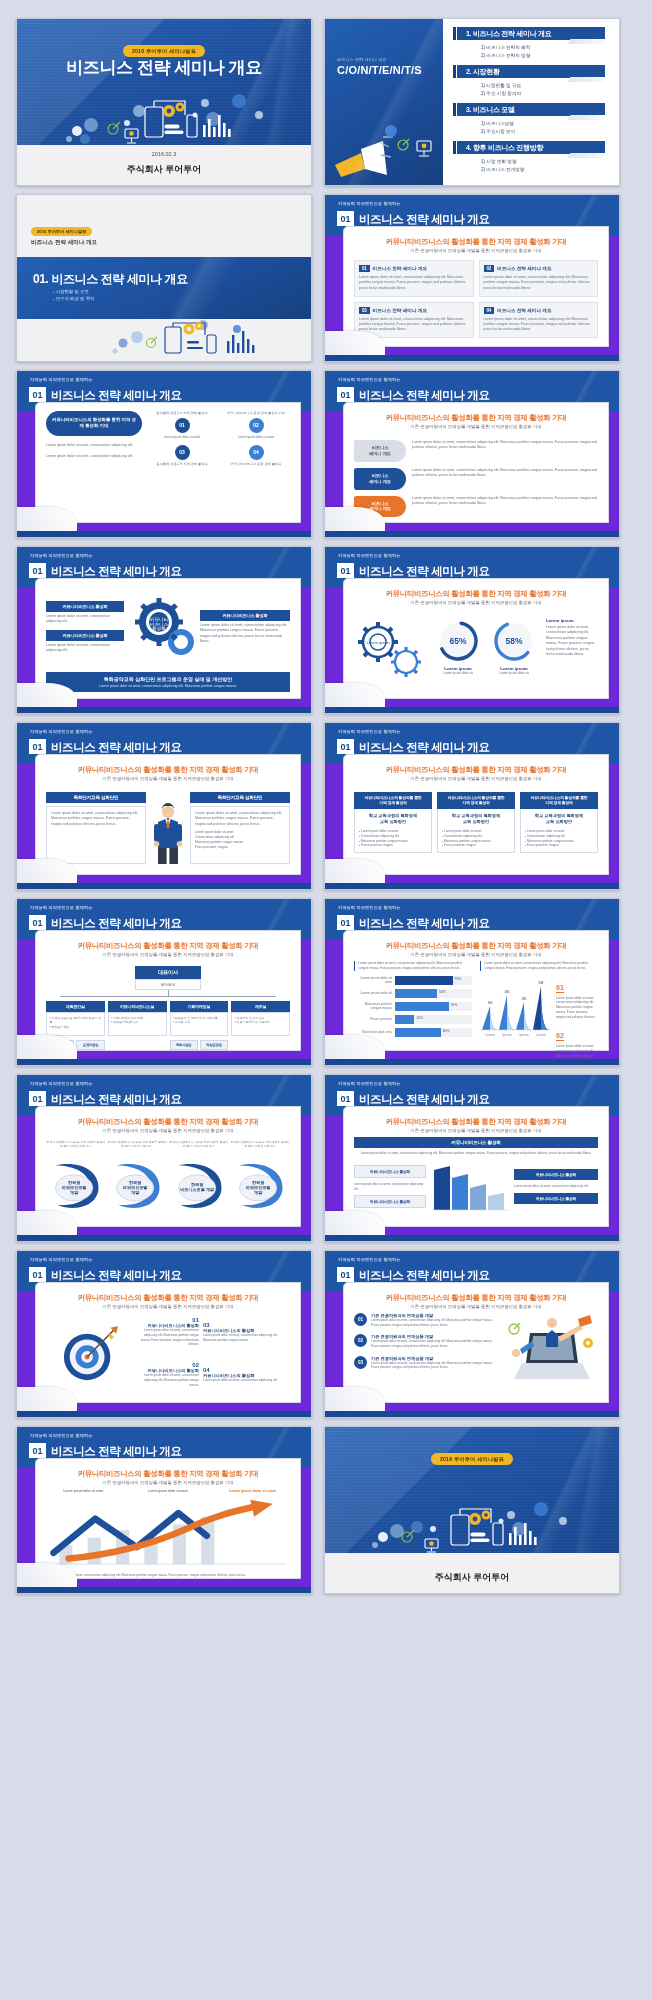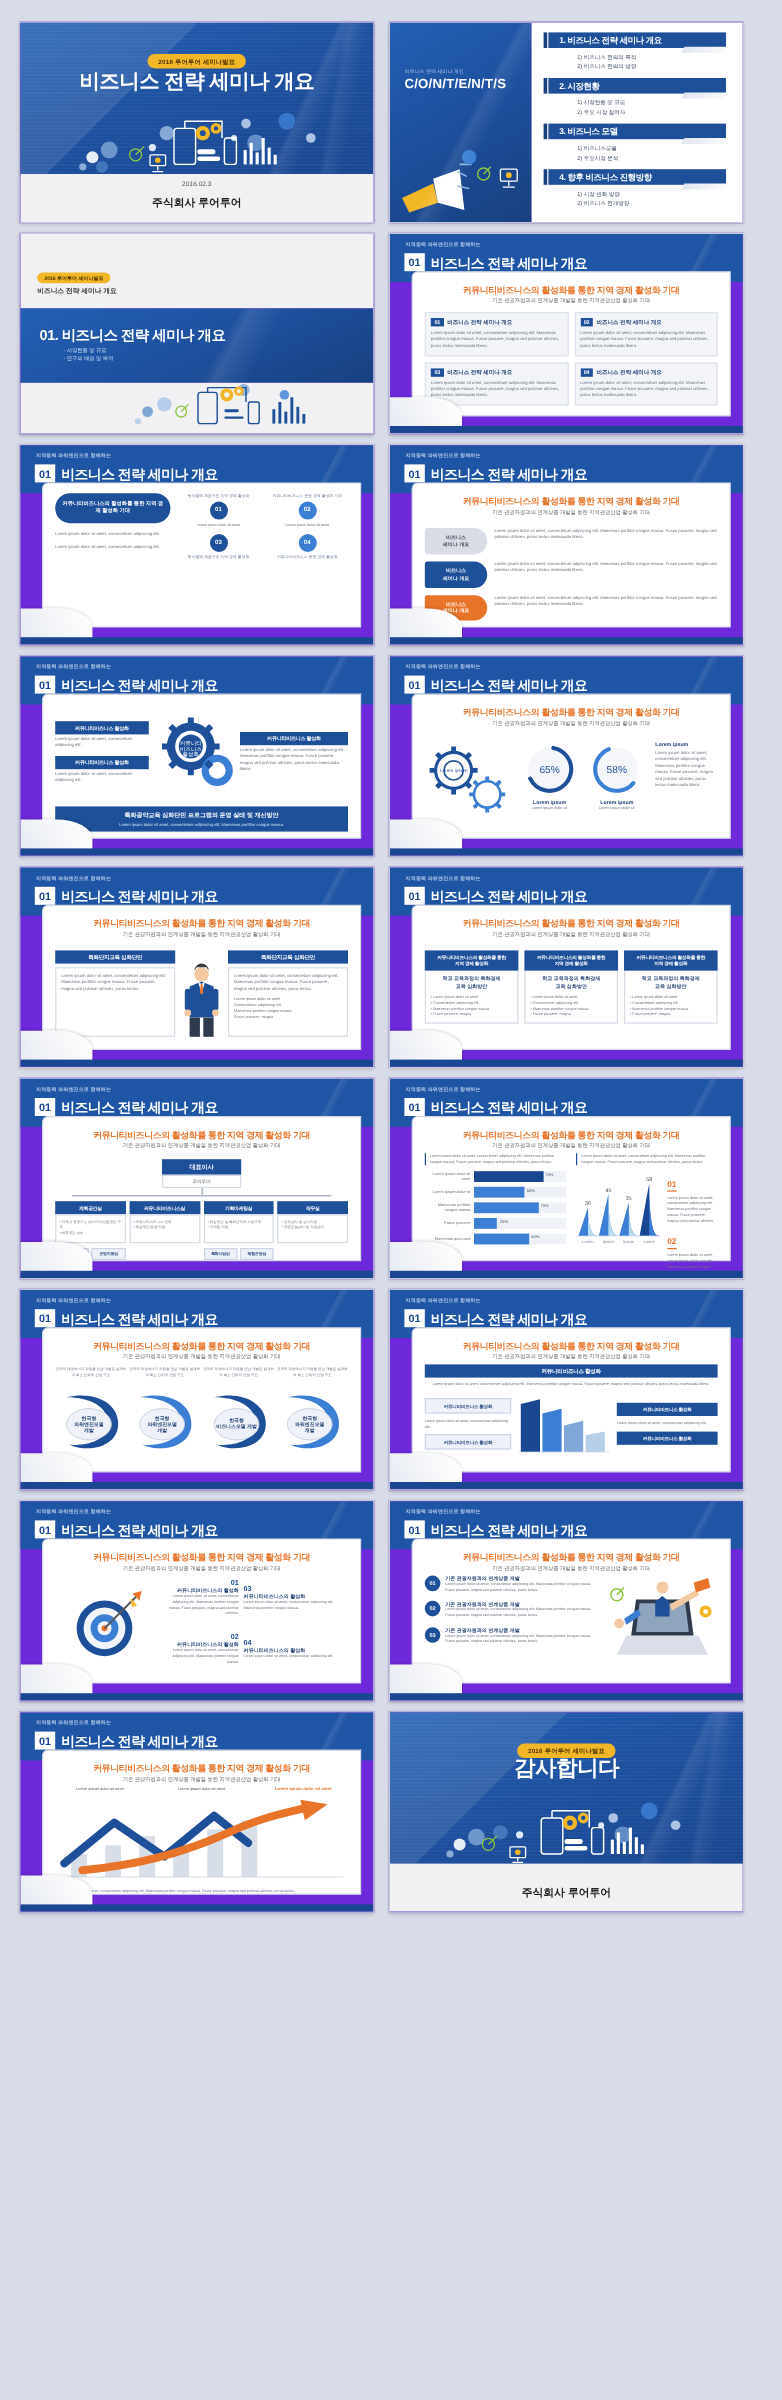--- a/index.html
+++ b/index.html
@@ -167,21 +167,21 @@
   .hbar-row { display:flex; align-items:center; gap:3px; margin-bottom:4px; }
   .hbar-lbl { width:38px; text-align:right; color:#6b7280; font-size:3.3px; line-height:1.3; }
   .hbar-track { flex:1; height:9px; background:#eef1f6; position:relative; }
   .hbar-fill { height:9px; background:#3b7fd4; }
   .hbar-fill.dk { background:#1a4791; }
   .hbar-val { position:absolute; top:1.5px; font-size:3.4px; color:#4b5563; }
 
   .gauge { width:46px; height:46px; position:relative; }
   .gauge-val {
     position:absolute; inset:0; display:flex; align-items:center; justify-content:center;
-    font-size:8.5px; font-weight:normal; color:#1d5098;
+    font-size:8.5px; font-weight:bold; color:#1d5098;
   }
 </style>
 </head>
 <body>
 
 <div class="deck">
 
   <div class="slide">
     <div class="cover-top">
       <div class="cover-swoosh"></div>
@@ -1064,21 +1064,20 @@
       </div>
     </div>
     <div class="c-corner"></div>
     <div class="c-foot"></div>
   </div>
 
   <div class="slide">
     <div class="cover-top">
       <div class="cover-swoosh"></div>
       <div class="cover-badge">2016 루어투어 세미나발표</div>
-      <div class="closing-title">감사합니다</div>
       <svg class="hero" viewBox="0 0 296 62">
         <circle cx="58" cy="44" r="5" fill="#fff" opacity=".9"></circle>
         <circle cx="72" cy="38" r="7" fill="#7fa7d8" opacity=".8"></circle>
         <circle cx="50" cy="52" r="3" fill="#b9d0ec" opacity=".7"></circle>
         <circle cx="92" cy="34" r="6" fill="#4f86c6" opacity=".75"></circle>
         <circle cx="186" cy="22" r="4" fill="#cfe0f5" opacity=".8"></circle>
         <circle cx="194" cy="36" r="7" fill="#7fa7d8" opacity=".7"></circle>
         <circle cx="216" cy="16" r="7" fill="#3b7fd4" opacity=".85"></circle>
         <circle cx="238" cy="28" r="4" fill="#cfe0f5" opacity=".8"></circle>
         <circle cx="108" cy="36" r="3" fill="#dbe8f7"></circle>

